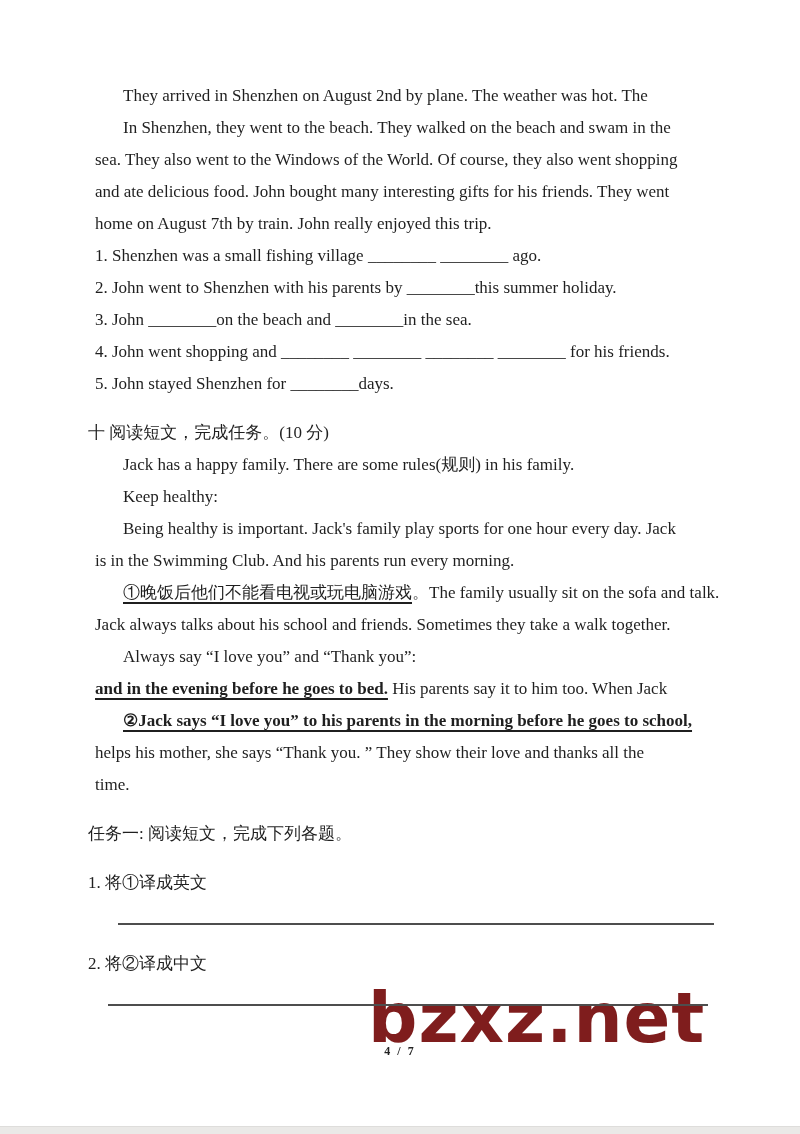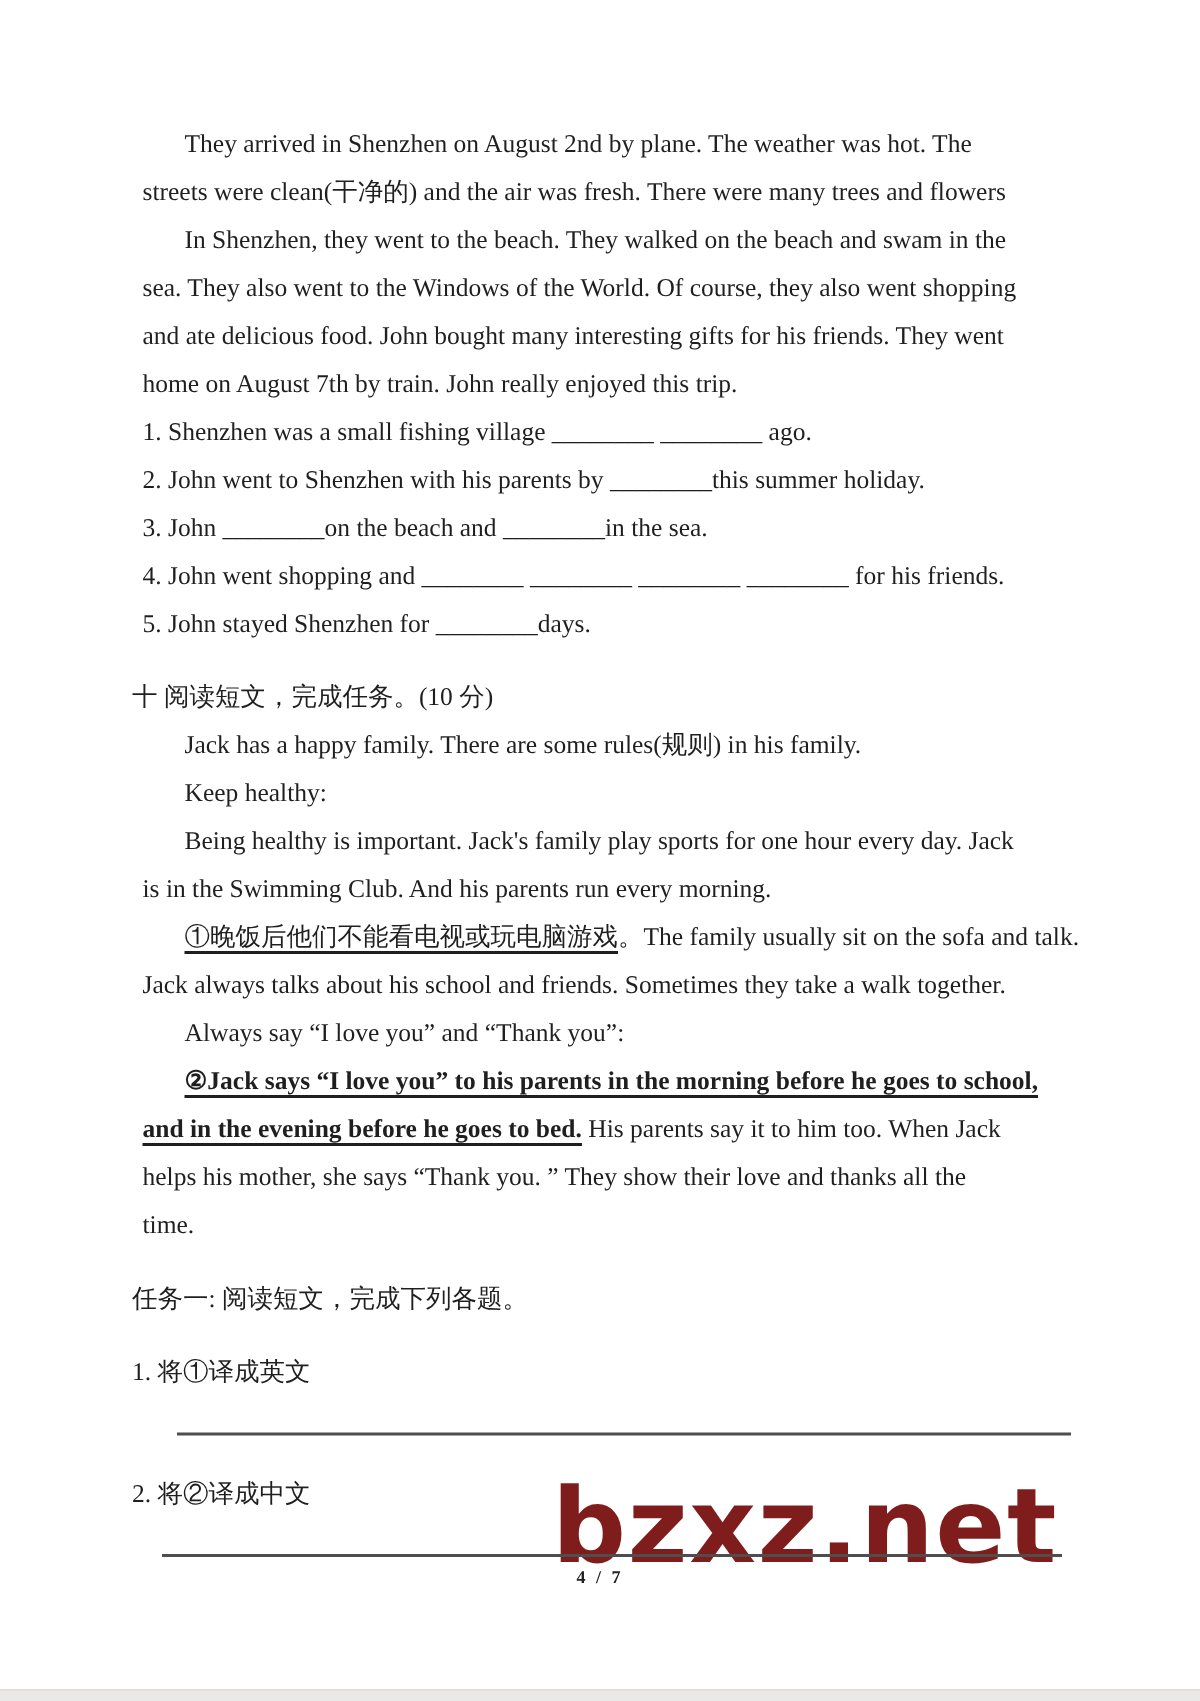--- a/index.html
+++ b/index.html
@@ -44,40 +44,39 @@
     background:#eae9e7;border-top:1px solid #dedddb;
   }
 </style>
 </head>
 <body>
 
 <div class="watermark">bzxz.net</div>
 
 <div class="content" id="doc">
     <div class="line ind"><span class="b">They arrived in Shenzhen on August 2nd by plane. The weather was hot. The</span></div>
-    <div class="line"><span class="b">streets were clean</span><span class="r">(干净的)</span><span class="b"> and the air was fresh. There were many trees and flowers</span></div>
     <div class="line ind"><span class="b">In Shenzhen, they went to the beach. They walked on the beach and swam in the</span></div>
     <div class="line"><span class="b">sea. They also went to the Windows of the World. Of course, they also went shopping</span></div>
     <div class="line"><span class="b">and ate delicious food. John bought many interesting gifts for his friends. They went</span></div>
     <div class="line"><span class="b">home on August 7th by train. John really enjoyed this trip.</span></div>
     <div class="line"><span class="b">1. Shenzhen was a small fishing village ________ ________ ago.</span></div>
     <div class="line"><span class="b">2. John went to Shenzhen with his parents by ________this summer holiday.</span></div>
     <div class="line"><span class="b">3. John ________on the beach and ________in the sea.</span></div>
     <div class="line"><span class="b">4. John went shopping and ________ ________ ________ ________ for his friends.</span></div>
     <div class="line"><span class="b">5. John stayed Shenzhen for ________days.</span></div>
     <div class="line out"><span class="r">十  阅读短文，完成任务。</span><span class="b">(10 分)</span></div>
     <div class="line ind"><span class="b">Jack has a happy family. There are some rules</span><span class="r">(规则)</span><span class="b"> in his family.</span></div>
     <div class="line ind"><span class="b">Keep healthy:</span></div>
     <div class="line ind"><span class="b">Being healthy is important. Jack's family play sports for one hour every day. Jack</span></div>
     <div class="line"><span class="b">is in the Swimming Club. And his parents run every morning.</span></div>
     <div class="line ind"><span class="ru">①晚饭后他们不能看电视或玩电脑游戏</span><span class="r">。</span><span class="b">The family usually sit on the sofa and talk.</span></div>
     <div class="line"><span class="b">Jack always talks about his school and friends. Sometimes they take a walk together.</span></div>
     <div class="line ind"><span class="b">Always say “I love you” and “Thank you”:</span></div>
+    <div class="line"><span class="bu">and in the evening before he goes to bed.</span><span class="b"> His parents say it to him too. When Jack</span></div>
     <div class="line ind"><span class="bu">②Jack says  “I love you”  to his parents in the morning before he goes to school,</span></div>
-    <div class="line"><span class="bu">and in the evening before he goes to bed.</span><span class="b"> His parents say it to him too. When Jack</span></div>
     <div class="line"><span class="b">helps his mother, she says  “Thank you. ”  They show their love and thanks all the</span></div>
     <div class="line"><span class="b">time.</span></div>
     <div class="line out"><span class="r">任务一: 阅读短文，完成下列各题。</span></div>
     <div class="line out"><span class="b">1. </span><span class="r">将①译成英文</span></div>
     <div class="line rule-line rule1"><span class="rule"></span></div>
     <div class="line out"><span class="b">2. </span><span class="r">将②译成中文</span></div>
     <div class="line rule-line rule2"><span class="rule"></span></div>
   </div>
 
 <div class="page-number">4 / 7</div>

